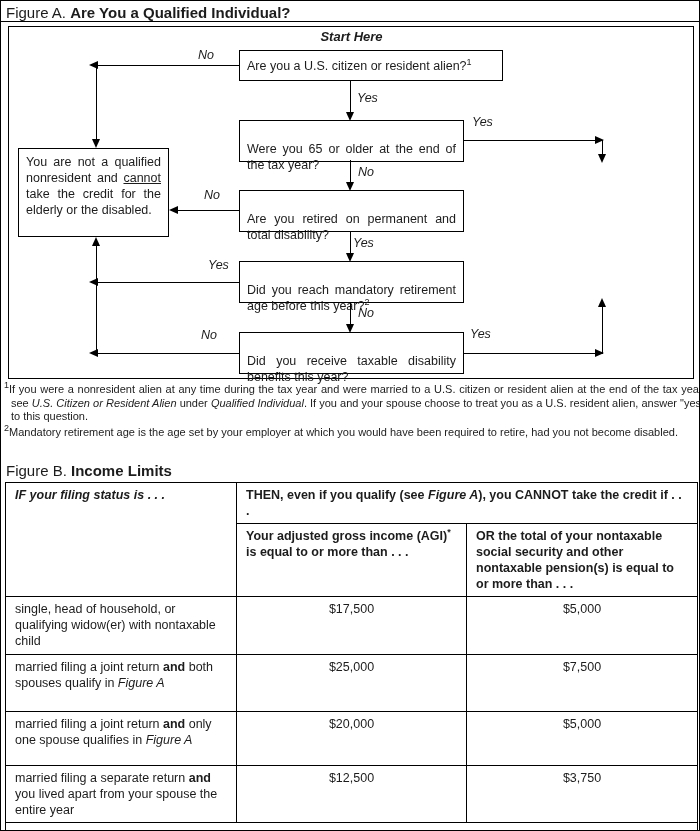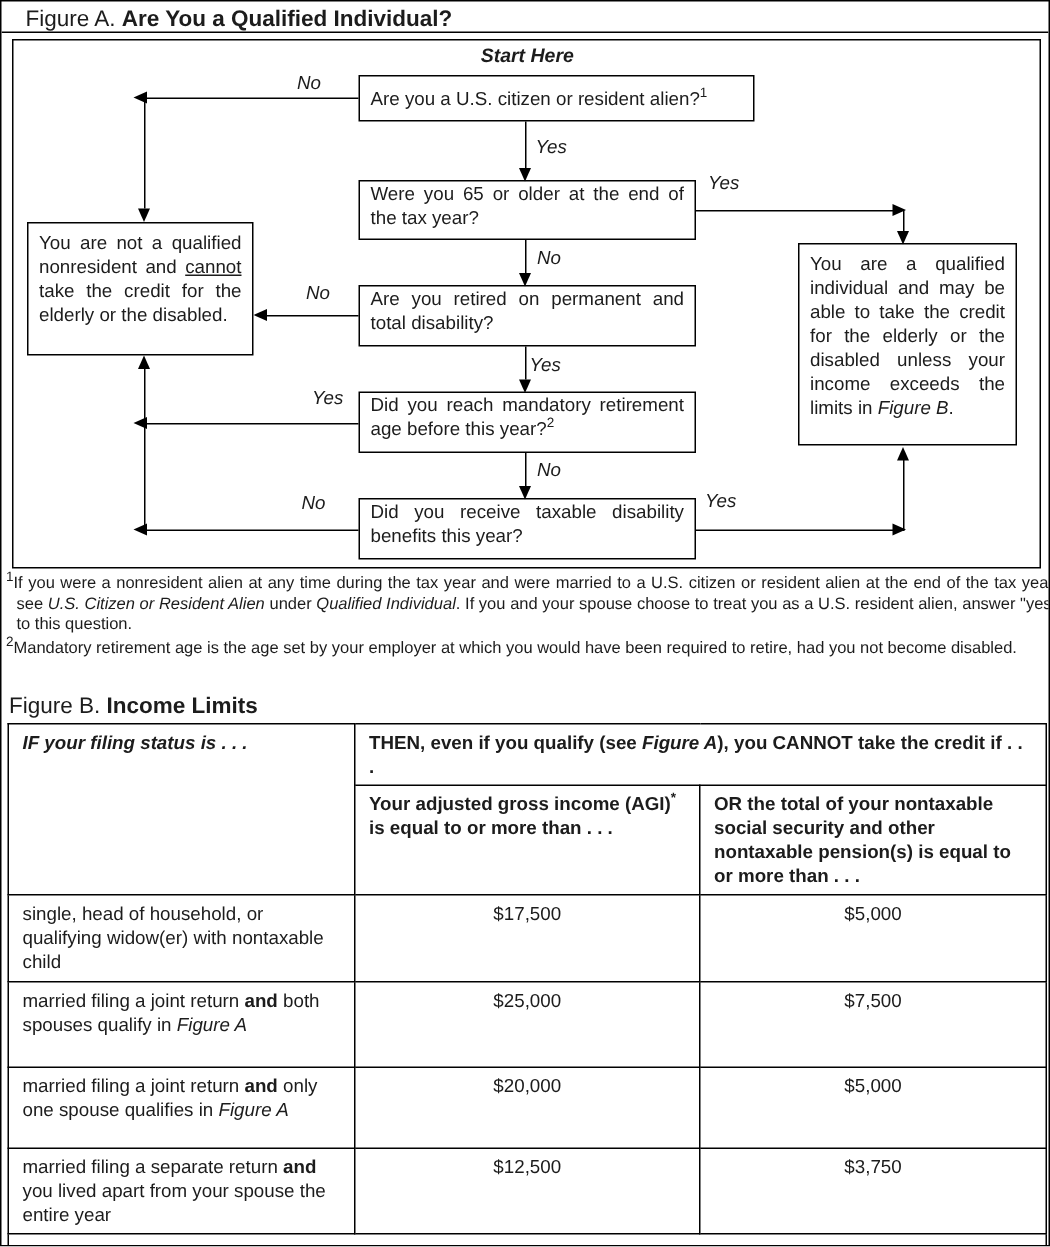--- a/index.html
+++ b/index.html
@@ -10,21 +10,21 @@
     font-family:"Liberation Sans","DejaVu Sans",sans-serif;
     overflow:hidden;
   }
   .abs { position:absolute; }
   .fig-title { font-size:15px; white-space:nowrap; }
   .fig-title .bold { font-weight:bold; }
   .rule { position:absolute; background:#000; }
   .fc-frame { position:absolute; border:1px solid #000; }
   .fbox {
     position:absolute; border:1px solid #000; background:#fff;
-    font-size:12.5px; line-height:16px; padding:0 7px;
+    font-size:12.5px; line-height:16px; padding:20px 7px;
     text-align:justify; box-sizing:border-box;
   }
   .fbox.one-line { white-space:nowrap; padding-top:7px; text-align:left; }
   .yn { position:absolute; font-size:12.5px; font-style:italic; }
   .hline { position:absolute; height:1px; background:#000; }
   .vline { position:absolute; width:1px; background:#000; }
   .arr { position:absolute; width:0; height:0; }
   .a-left  { border-top:4px solid transparent; border-bottom:4px solid transparent; border-right:9px solid #000; }
   .a-right { border-top:4px solid transparent; border-bottom:4px solid transparent; border-left:9px solid #000; }
   .a-up    { border-left:4px solid transparent; border-right:4px solid transparent; border-bottom:9px solid #000; }
@@ -49,21 +49,21 @@
   td.cell-then { vertical-align:middle; font-weight:bold; }
   td.cell-colh { vertical-align:bottom; font-weight:bold; padding-bottom:4px; }
   td.money { text-align:center; }
   td.tfoot { font-size:11px; padding:2px 6px; }
 </style>
 </head>
 <body>
 
 <div class="page">
 
-  <div class="abs fig-title" style="left:16px; top:3px;">
+  <div class="abs fig-title" style="left:5px; top:3px;">
     <span>Figure A.</span>
     <span class="bold">Are You a Qualified Individual?</span>
   </div>
   <div class="rule" style="left:0; top:20px; width:698px; height:1px;"></div>
 
   <div class="fc-frame" style="left:7px; top:25px; width:684px; height:351px;"></div>
 
   <div class="abs" style="left:238px; top:28px; width:225px; text-align:center; font-size:13px; font-weight:bold; font-style:italic;">Start Here</div>
 
   <div class="fbox one-line" style="left:238px; top:49px; width:264px; height:31px;">
@@ -77,23 +77,20 @@
   </div>
   <div class="fbox" style="left:238px; top:260px; width:225px; height:41px;">
     <span>Did you reach mandatory retirement age before this year?</span><sup>2</sup>
   </div>
   <div class="fbox" style="left:238px; top:331px; width:225px; height:41px;">
     <span>Did you receive taxable disability benefits this year?</span>
   </div>
 
   <div class="fbox" style="left:17px; top:147px; width:151px; height:89px; padding:5px 7px;">
     <span>You are not a qualified nonresident and </span><span class="un">cannot</span><span> take the credit for the elderly or the disabled.</span>
-  </div>
-  <div class="fbox" style="left:531px; top:161px; width:146px; height:135px; padding:5px 7px;">
-    <span>You are a qualified individual and may be able to take the credit for the elderly or the disabled unless your income exceeds the limits in </span><span class="em">Figure B</span><span>.</span>
   </div>
 
   <div class="yn" style="left:197px; top:47px;">No</div>
   <div class="yn" style="left:356px; top:90px;">Yes</div>
   <div class="yn" style="left:471px; top:114px;">Yes</div>
   <div class="yn" style="left:357px; top:164px;">No</div>
   <div class="yn" style="left:203px; top:187px;">No</div>
   <div class="yn" style="left:352px; top:235px;">Yes</div>
   <div class="yn" style="left:207px; top:257px;">Yes</div>
   <div class="yn" style="left:357px; top:305px;">No</div>

